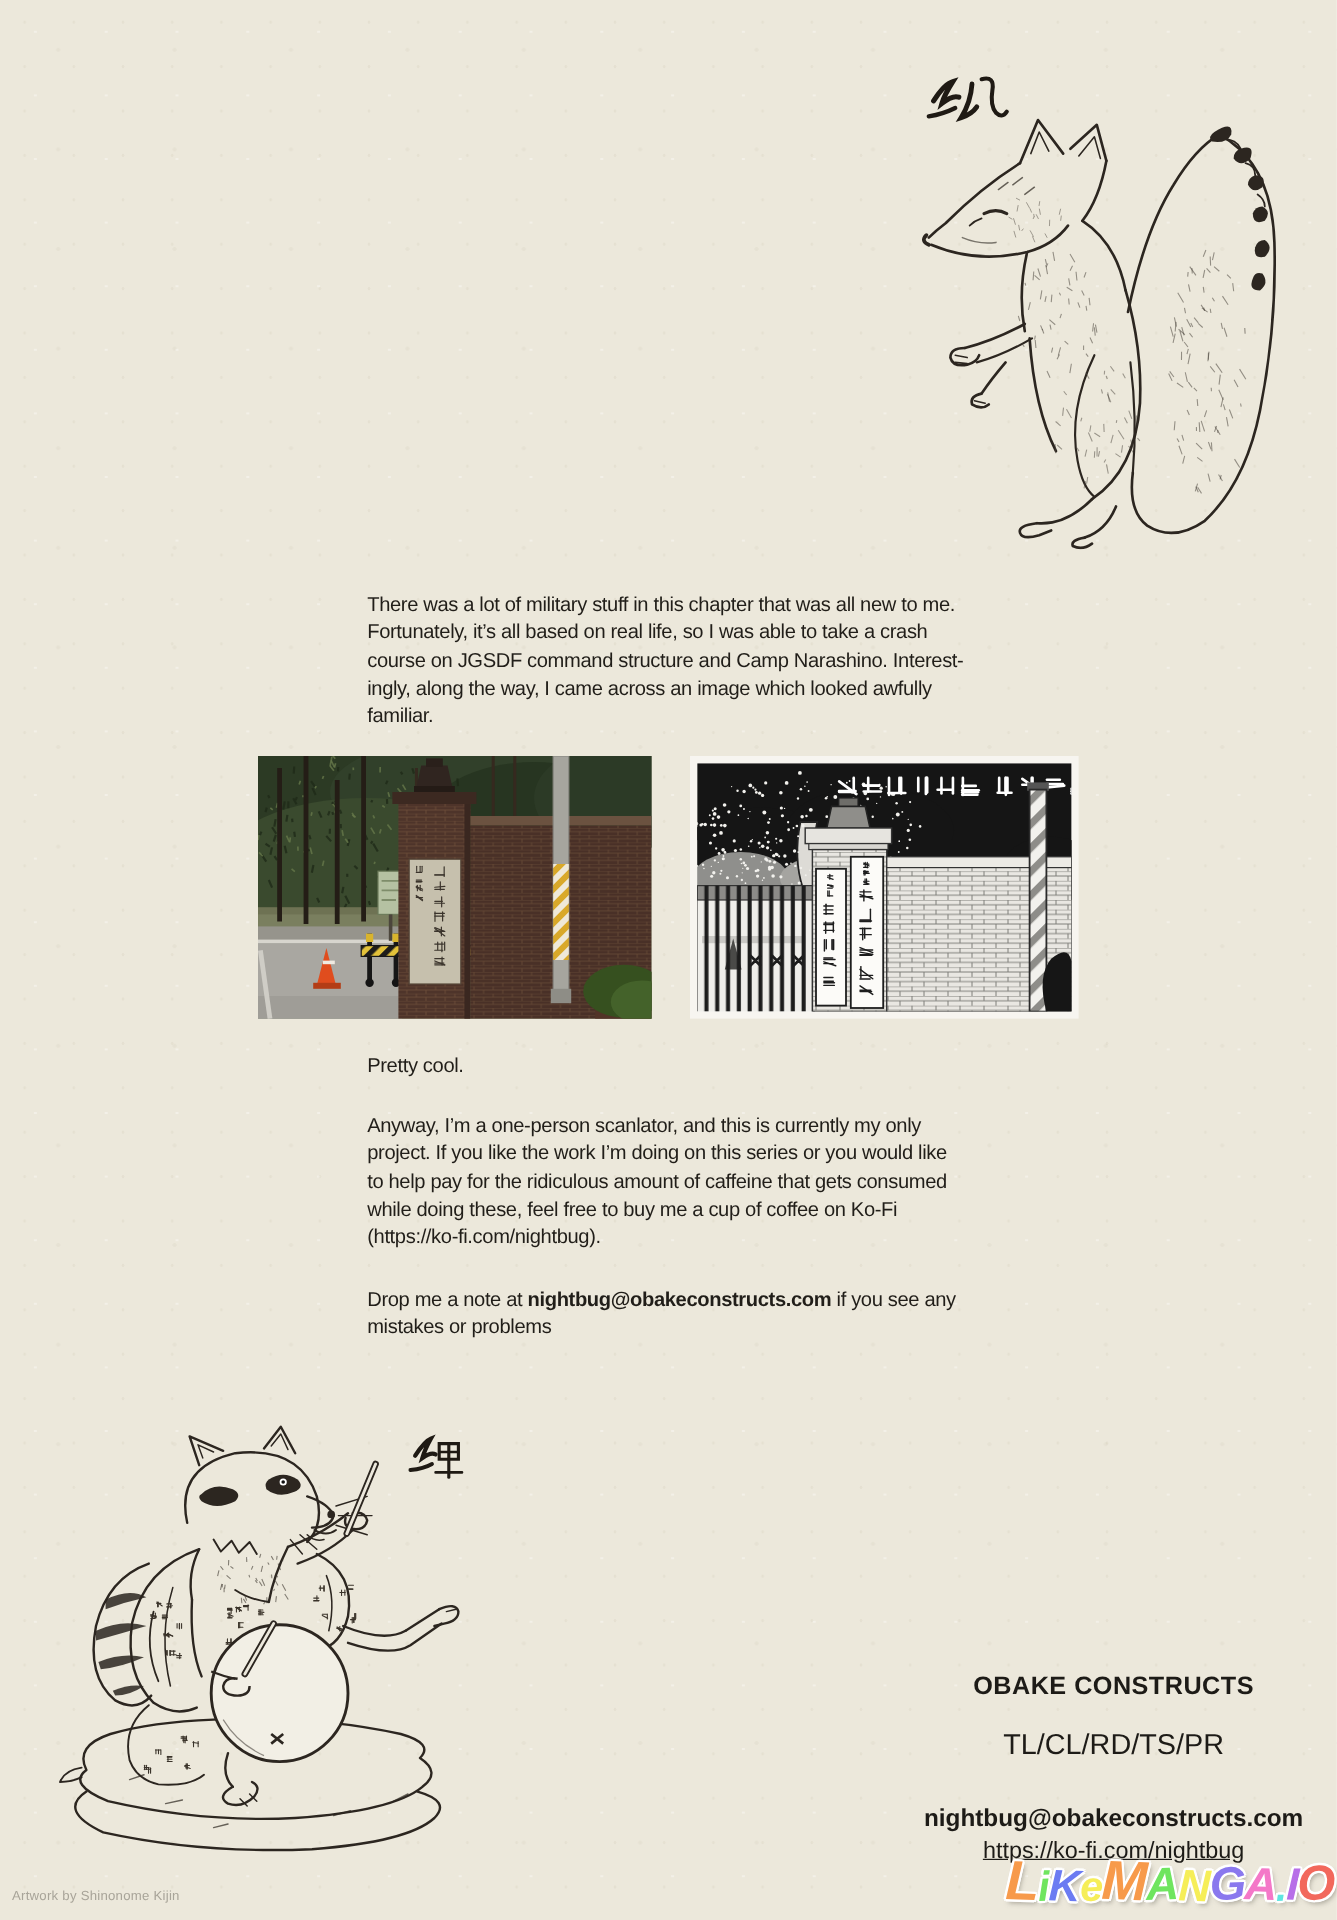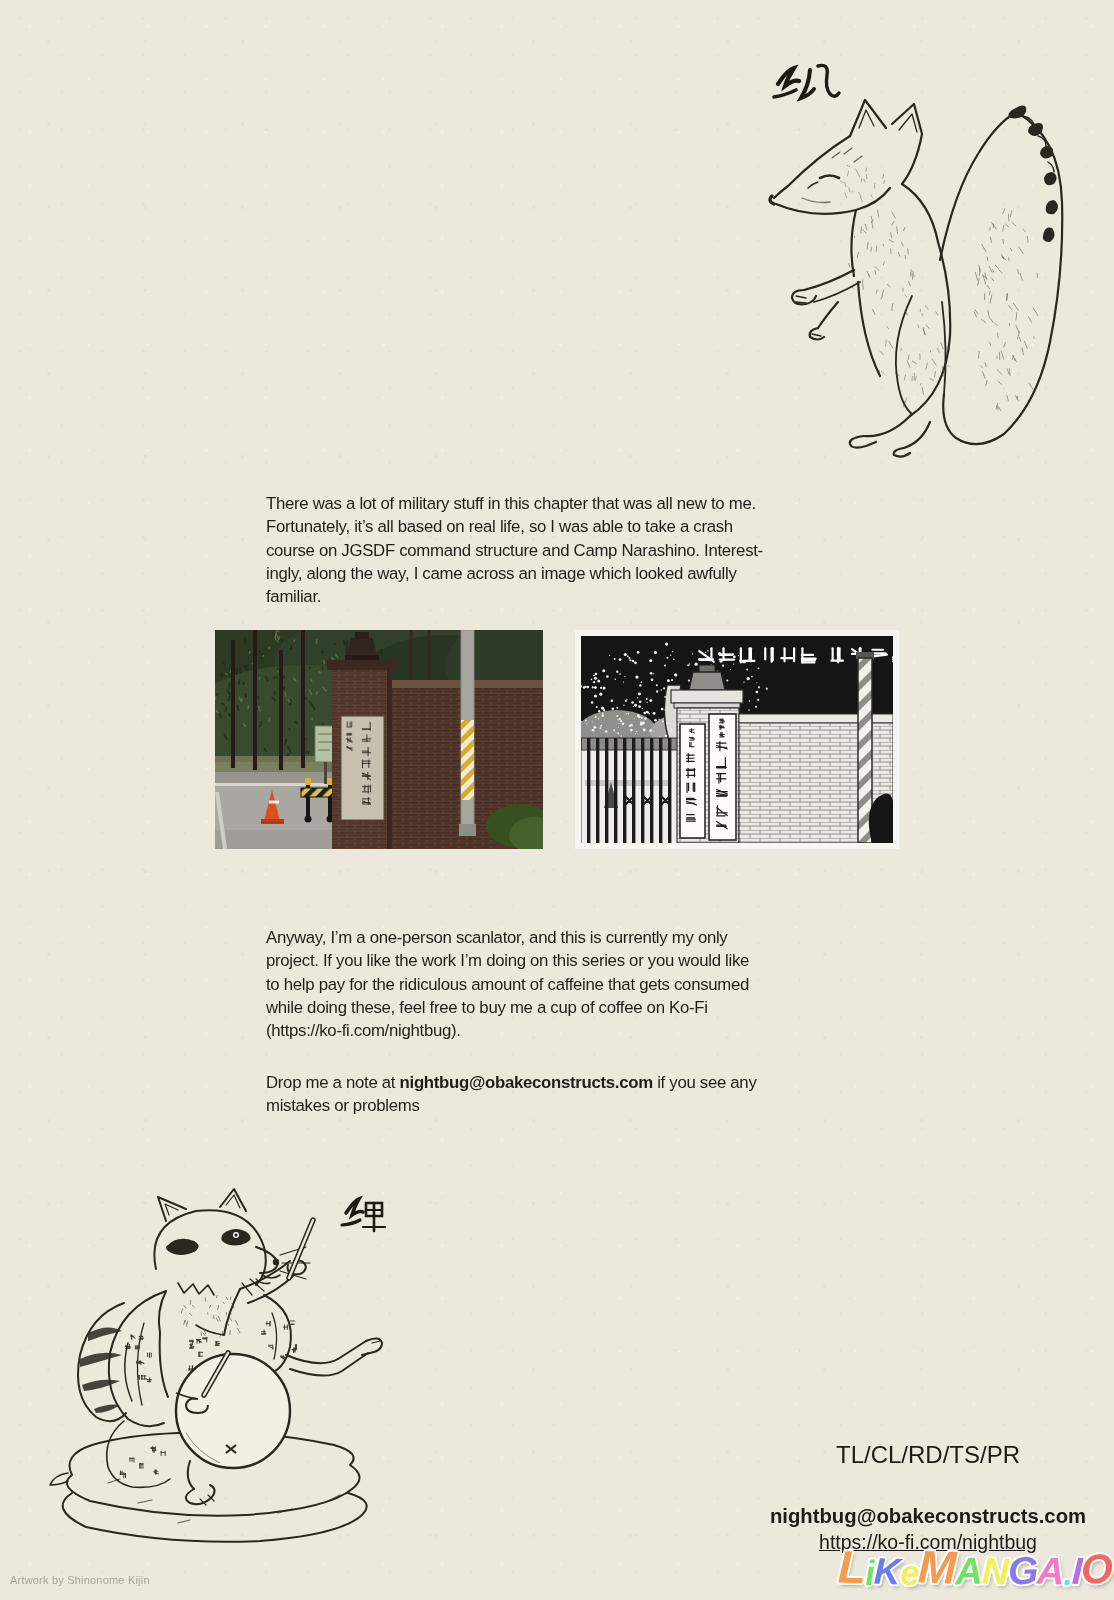--- a/index.html
+++ b/index.html
@@ -10,20 +10,21 @@
       radial-gradient(rgba(170,158,125,0.10) 1px, transparent 1.4px),
       radial-gradient(rgba(255,255,255,0.35) 1px, transparent 1.3px),
       radial-gradient(rgba(150,140,110,0.07) 1.5px, transparent 2px);
     background-size: 41px 37px, 59px 53px, 97px 83px;
     font-family:"Liberation Sans", sans-serif;
   }
   .txt{
     position:absolute; color:#211e19;
     font-size:16.8px; line-height:23.3px; letter-spacing:-0.3px;
     white-space:pre-line;
+    margin-left:40px;
   }
   .fig{position:absolute;}
   .credit-line{position:absolute; left:742px; width:372px; text-align:center; color:#1d1b17;}
   .c-obake{top:1394px; font-size:21px; font-weight:bold; letter-spacing:0.4px;}
   .c-roles{top:1441px; font-size:24px;}
   .c-person{top:1463px; font-size:20px; font-style:italic; letter-spacing:0.5px;}
   .c-email{top:1505px; font-size:20.3px; font-weight:bold;}
   .c-kofi{top:1531px; font-size:19.5px;text-decoration:underline;}
   .artwork-credit{
     position:absolute; left:10px; top:1574px; font-size:11px;
@@ -969,20 +970,21 @@
         <rect x="164" y="93" width="154" height="120" fill="url(#pBrickL)" stroke="#333" stroke-width="1"></rect>
       </g>
       <g>
         <rect x="281" y="22" width="18" height="7" fill="#555"></rect>
         <rect x="283" y="28" width="14" height="185" fill="url(#pBarber)" stroke="#2a2a2a" stroke-width="1.5"></rect>
       </g>
       <path d="M297 213 q-8 -30 4 -44 q14 -12 17 2 l0 42 z" fill="#161616"></path>
     </g>
   </svg>
 
+  <div class="txt" style="left:266px; top:876px; width:400px;">Pretty cool.</div>
 
   <div class="txt" style="left:266px; top:926px; width:700px;">Anyway, I’m a one-person scanlator, and this is currently my only
 project.  If you like the work I’m doing on this series or you would like
 to help pay for the ridiculous amount of caffeine that gets consumed
 while doing these, feel free to buy me a cup of coffee on Ko-Fi
 (https://ko-fi.com/nightbug).</div>
 
   <div class="txt" style="left:266px; top:1071px; width:700px;"><span>Drop me a note at </span><span style="font-weight:bold;">nightbug@obakeconstructs.com</span><span> if you see any
 mistakes or problems</span></div>
 
@@ -1228,20 +1230,21 @@
     <g>
       <path d="M261 95 L285 37" stroke="#2c2620" stroke-width="5.5" stroke-linecap="round"></path>
       <path d="M261 95 L285 37" stroke="#ece8dc" stroke-width="2.4" stroke-linecap="round"></path>
       <path d="M176 212 L200 170" stroke="#2c2620" stroke-width="5.5" stroke-linecap="round"></path>
       <path d="M176 212 L200 170" stroke="#ece8dc" stroke-width="2.4" stroke-linecap="round"></path>
       <path d="M170 216 q-10 -2 -12 6 q0 8 12 8 q10 0 10 -8" stroke="#2c2620" stroke-width="2" fill="none"></path>
       <path d="M148 210 Q158 214 168 216" stroke="#2c2620" stroke-width="1.8" fill="none"></path>
     </g>
   </svg>
 
+  <div class="credit-line c-obake">OBAKE CONSTRUCTS</div>
   <div class="credit-line c-roles">TL/CL/RD/TS/PR</div>
   <div class="credit-line c-email">nightbug@obakeconstructs.com</div>
   <div class="credit-line c-kofi">https://ko-fi.com/nightbug</div>
 
   <div id="watermark">
       <span style="color: rgb(247, 154, 75); font-size: 46px; transform: rotate(2deg);">L</span>
       <span style="color: rgb(111, 229, 95); font-size: 35px; transform: rotate(-2deg);">i</span>
       <span style="color: rgb(107, 123, 242); font-size: 37px; transform: rotate(2deg);">K</span>
       <span style="color: rgb(246, 238, 88); font-size: 35px; transform: rotate(-2deg);">e</span>
       <span style="color: rgb(247, 154, 75); font-size: 46px; transform: rotate(2deg);">M</span>

